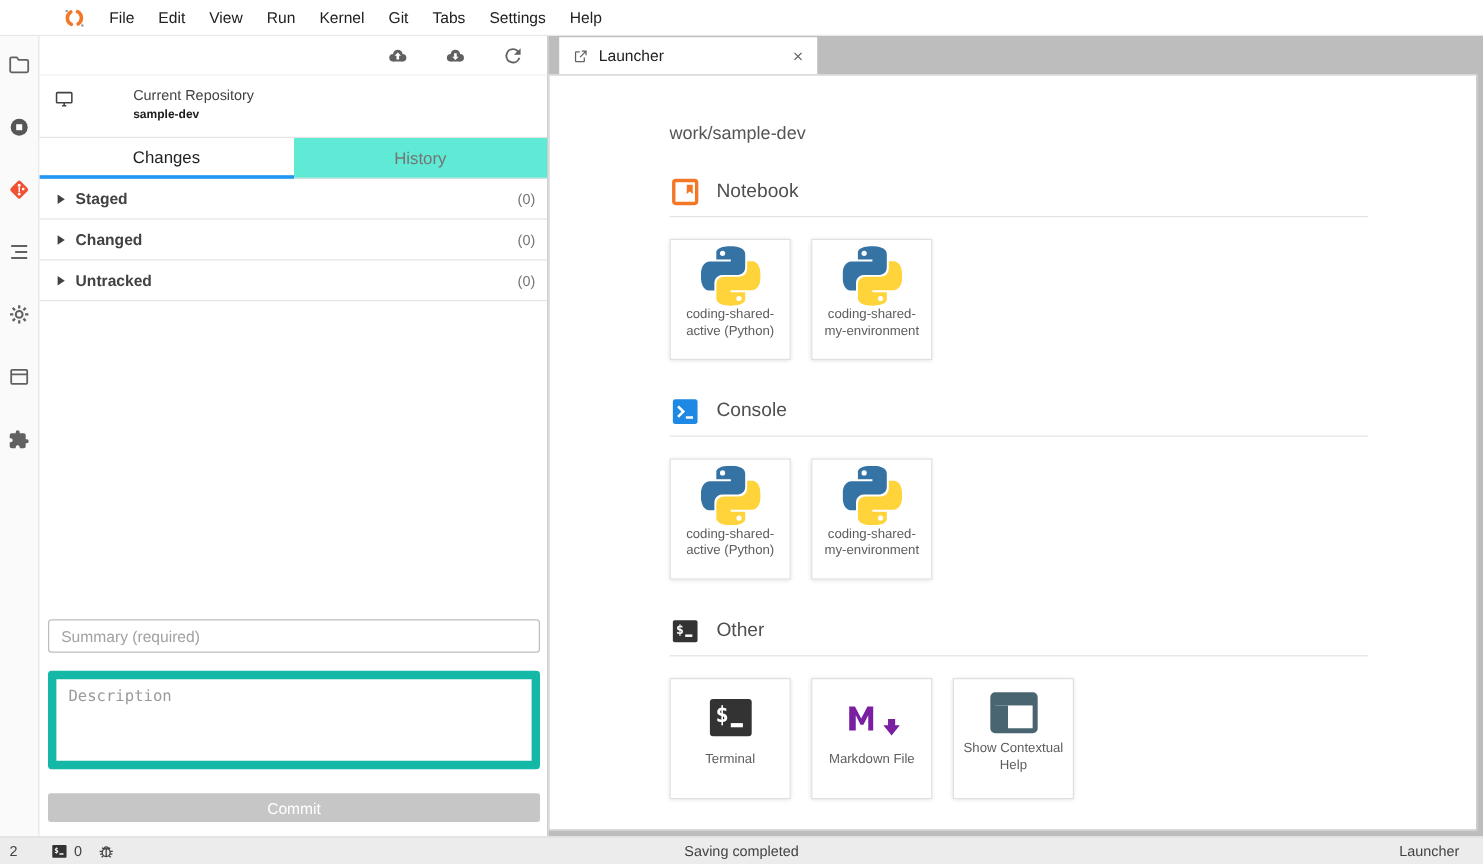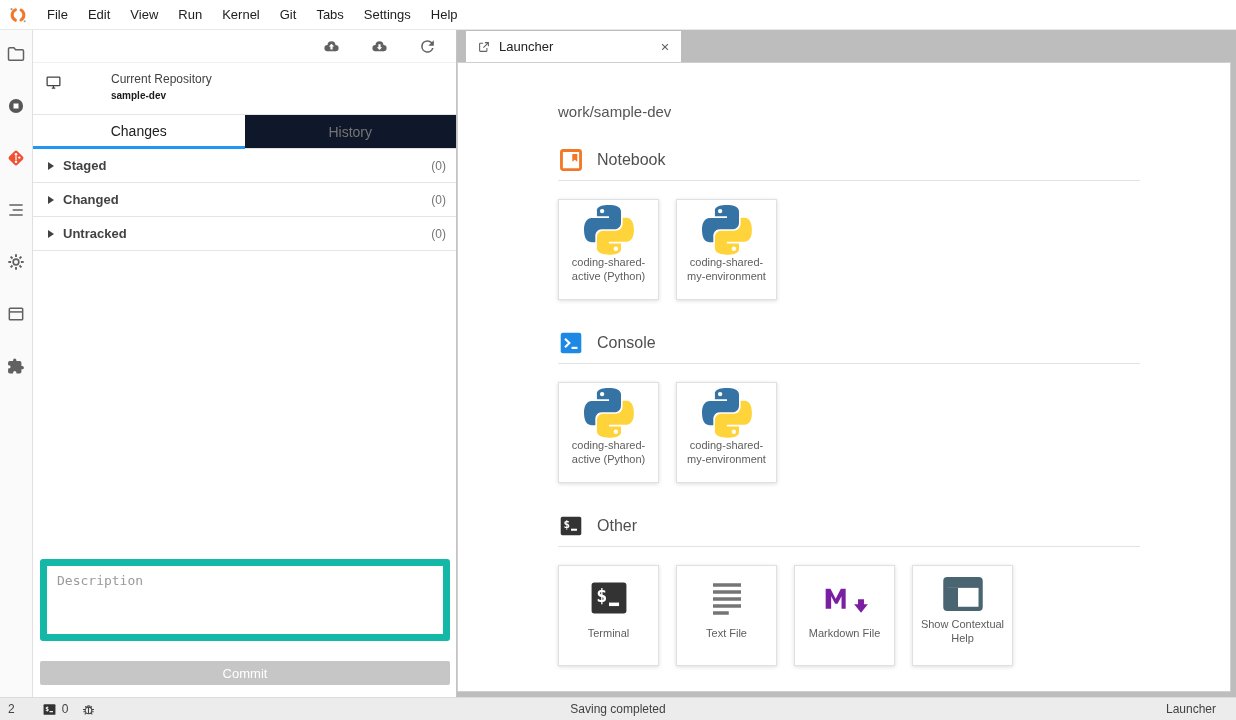--- a/index.html
+++ b/index.html
@@ -1,21 +1,21 @@
 <!DOCTYPE html>
 <html><head>
 <meta charset="utf-8">
 <style>
   * { margin:0; padding:0; box-sizing:border-box; }
   html,body { width:1236px; height:720px; overflow:hidden; background:#fff;
     font-family:"Liberation Sans",sans-serif; font-size:13px; color:#333; cursor:default; }
 
   
   .menubar { position:absolute; top:0; left:0; width:1236px; height:30px; background:#fff;
-    border-bottom:1px solid #e8e8e8; display:flex; align-items:center; z-index:6; }
+    border-bottom:1px solid #e8e8e8; display:flex; align-items:center; z-index:6;padding-left:44px; }
   .logo { width:20px; height:20px; margin:0 9px 0 8px; flex:none; }
   .menu-item { padding:0 10px; line-height:29px; color:#212121; }
 
   
   .sidebar { position:absolute; top:30px; left:0; width:33px; bottom:23px; background:#fafafa;
     border-right:1px solid #e0e0e0; display:flex; flex-direction:column; align-items:center;
     padding-top:14px; gap:32px; }
   .side-icon { width:20px; height:20px; flex:none; }
 
   
@@ -26,21 +26,21 @@
   .git-tool { width:19px; height:19px; }
   .repo-block { display:flex; align-items:flex-start; padding:9px 14px 9px 12px;
     border-bottom:1px solid #e4e4e4; position:relative; height:52px;gap:40px; }
   .repo-icon { width:17px; height:17px; margin:2px 9px 0 0; flex:none; }
   .block-label { font-size:12px; color:#424242; margin-bottom:4px; }
   .block-value { font-size:10px; font-weight:bold; color:#1a1a1a; }
   .branch-caret { position:absolute; right:15px; top:16px; width:16px; height:16px; }
   .git-tabs { display:flex; height:34px; }
   .git-tab { flex:1; display:flex; align-items:center; justify-content:center; font-size:14px; }
   .git-tab.active { color:#212121; border-bottom:3px solid #2196f3; background:#fff; }
-  .git-tab.inactive { color:#757575; background:#0f172a; border-bottom:1px solid #e0e0e0; }
+  .git-tab.inactive { color:#757575; background:#5eead4; border-bottom:1px solid #e0e0e0; }
   .git-row { height:34px; display:flex; align-items:center; padding:0 10px 0 15px;
     border-bottom:1px solid #e4e4e4; }
   .caret-right { width:0; height:0; border-left:6px solid #424242; border-top:4px solid transparent;
     border-bottom:4px solid transparent; margin-right:9px; flex:none; }
   .git-row .row-label { font-weight:bold; font-size:13px; color:#424242; flex:1; }
   .git-row .row-count { color:#757575; font-size:12px; }
   .commit-form { position:absolute; left:7px; right:6px; bottom:12px; }
   .summary-input { display:block; width:100%; height:28px; border:1px solid #bdbdbd; border-radius:3px;
     padding:0 10px; font:13px "Liberation Sans",sans-serif; color:#333; margin-bottom:15px; }
   .summary-input::placeholder { color:#a2a2a2; }
@@ -209,20 +209,21 @@
     <span class="row-label">Changed</span>
     <span class="row-count">(0)</span>
   </div>
   <div class="git-row">
     <span class="caret-right"></span>
     <span class="row-label">Untracked</span>
     <span class="row-count">(0)</span>
   </div>
 
   <div class="commit-form">
+    <input class="summary-input" type="text" placeholder="Summary (required)" style="">
     <textarea class="desc-input" placeholder="Description" style=""></textarea>
     <button class="commit-btn">Commit</button>
   </div>
 </section>
 
 <section class="dock">
   <div class="dock-tabbar">
     <div class="dock-tab">
       <svg class="dock-tab-icon" viewBox="0 0 24 24">
         <g fill="none" stroke="#616161" stroke-width="1.8">
@@ -309,30 +310,20 @@
           <div class="card">
             <div class="card-icon">
               <svg width="44" height="44">
                   <use href="#terminal-symbol" width="44" height="44"></use>
                 </svg>
             </div>
             <div class="card-label">Terminal</div>
           </div>
           <div class="card">
             <div class="card-icon">
-              <svg width="42" height="42" viewBox="0 0 24 24">
-                <g stroke="#757575" stroke-width="2">
-                  <path d="M4 4.5h16M4 8.5h16M4 12.5h16M4 16.5h16M4 20.5h9"></path>
-                </g>
-              </svg>
-            </div>
-            <div class="card-label">Text File</div>
-          </div>
-          <div class="card">
-            <div class="card-icon">
               <span class="md-icon">
                 <svg width="32" height="32" viewBox="0 0 24 24">
                   <path d="M3.5 20V5h3.6l3.9 7.6L14.9 5h3.6v15h-3.1v-9.4l-3 5.8h-1.8l-3-5.8V20z" fill="#7b1fa2"></path>
                 </svg>
                 <svg width="16" height="16" viewBox="0 0 14 14">
                   <path d="M7 13L1 5.5h3.4V1h5.2v4.5H13z" fill="#7b1fa2"></path>
                 </svg>
               </span>
             </div>
             <div class="card-label">Markdown File</div>

